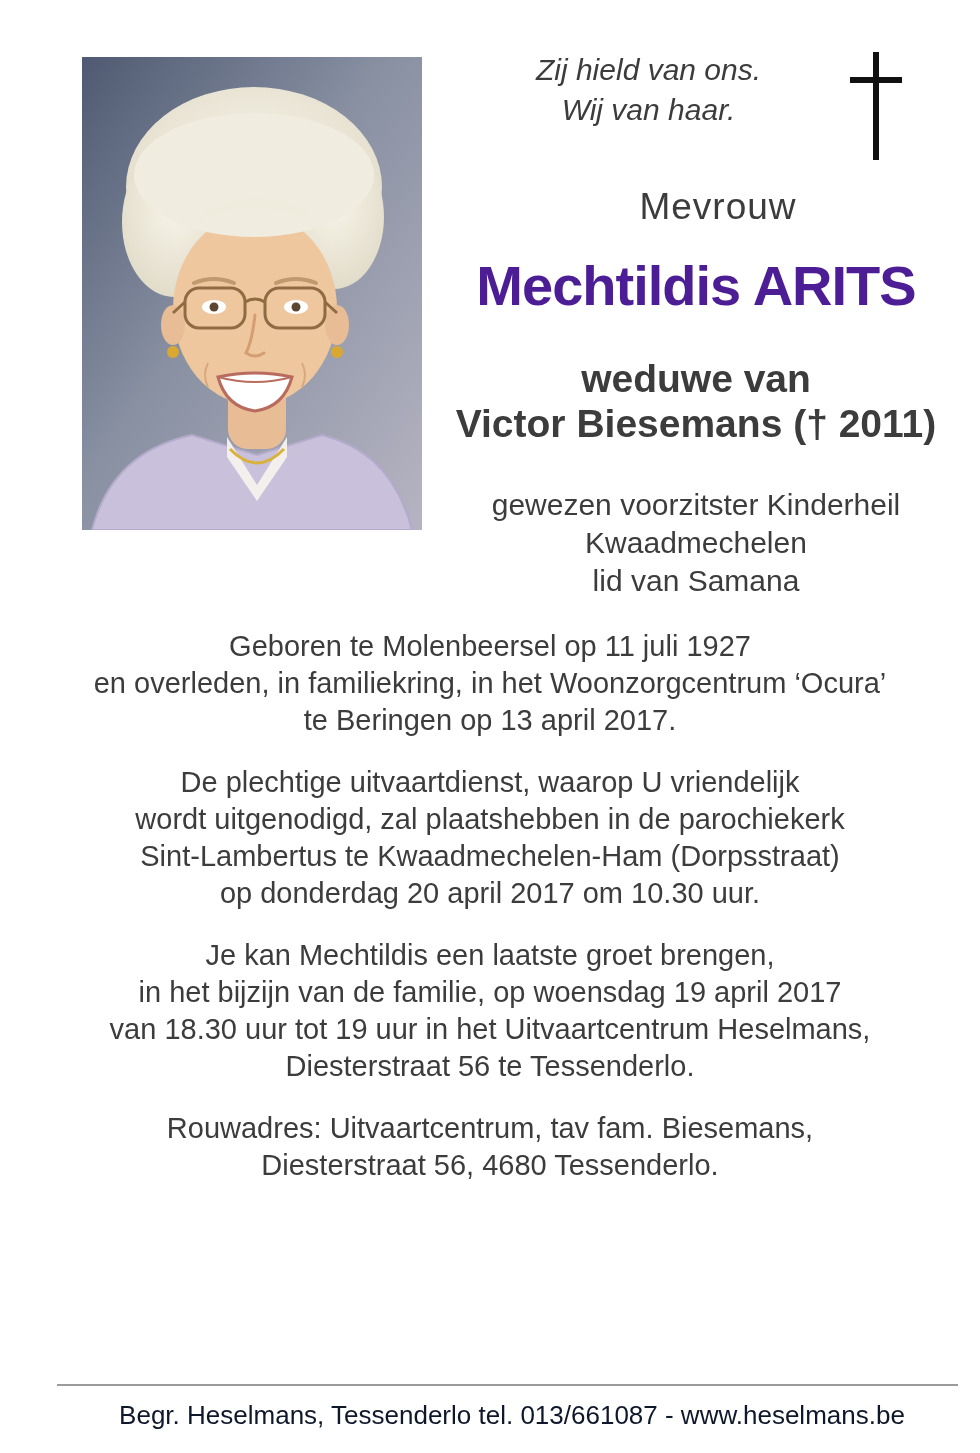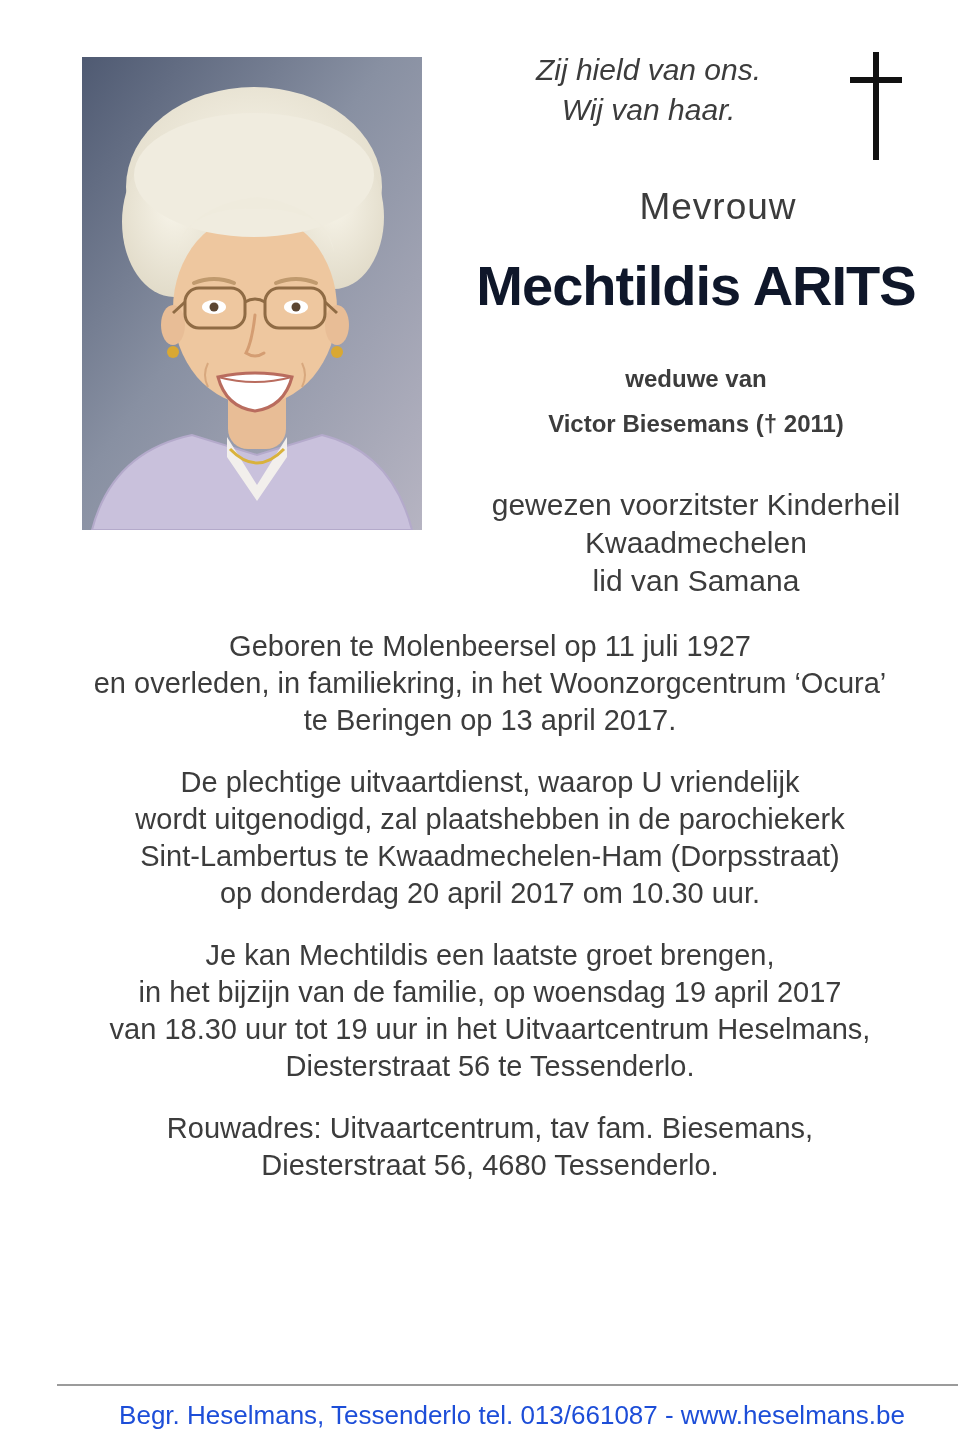--- a/index.html
+++ b/index.html
@@ -45,26 +45,26 @@
   .title-prefix {
     margin-top:55px;
     font-size:37px; line-height:43px;
     letter-spacing:1px;
     margin-left:44px;
   }
   .name {
     margin-top:28px;
     font-size:56px; line-height:60px;
     font-weight:bold;
-    color:#0f172a;
+    color:#4c1d95;
     letter-spacing:-1px;
   }
   .widow {
     margin-top:40px;
-    font-size:24px; line-height:45px;
+    font-size:39px; line-height:45px;
     font-weight:bold;
     white-space:pre-line;
   }
   .roles {
     margin-top:40px;
     font-size:30px; line-height:38px;
     white-space:pre-line;
   }
 
   
@@ -80,21 +80,21 @@
     position:absolute; left:35px; top:1384px; width:910px;
     text-align:center;
   }
   .footer-rule {
     height:0;
     border-top:2px solid #9b9b9b;
   }
   .footer-text {
     padding-top:12px;
     font-size:26px; line-height:34px;
-    color:#1d4ed8;
+    color:#0f172a;
   }
 </style>
 </head>
 <body>
 
 <div class="card">
 
   <div class="header">
 
     <div class="photo">

